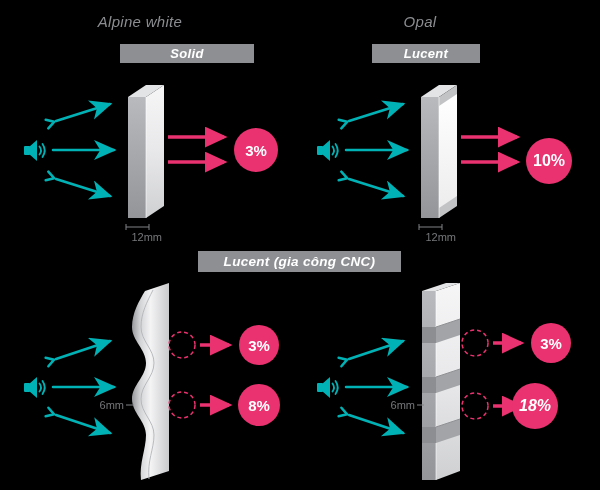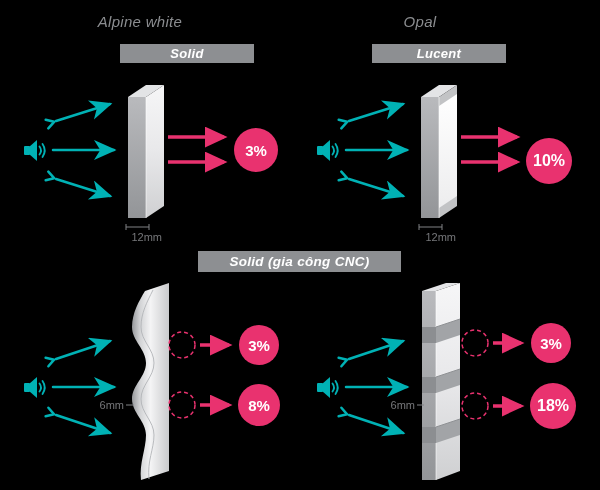--- a/index.html
+++ b/index.html
@@ -163,28 +163,28 @@
   <g stroke="#e9326f" stroke-width="3.5">
     <line x1="493" y1="343" x2="521" y2="343" marker-end="url(#pinkhead)"></line>
     <line x1="493" y1="406" x2="521" y2="406" marker-end="url(#pinkhead)"></line>
   </g>
 </svg>
 
   <div class="title" style="left:40px;top:13px;width:200px;">Alpine white</div>
   <div class="title" style="left:320px;top:13px;width:200px;">Opal</div>
 
   <div class="badge" style="left:84px;top:44px;width:134px;height:19px;margin-left:36px;">Solid</div>
-  <div class="badge" style="left:372px;top:44px;width:134px;height:19px;">Lucent</div>
-  <div class="badge" style="left:198px;top:251px;width:203px;height:21px;font-size:13.5px;">Solid (gia công CNC)</div>
+  <div class="badge" style="left:372px;top:44px;width:108px;height:19px;">Lucent</div>
+  <div class="badge" style="left:198px;top:251px;width:203px;height:21px;font-size:13.5px;">Lucent (gia công CNC)</div>
 
   <div class="pct" style="left:234px;top:128px;width:44px;height:44px;">3%</div>
   <div class="pct" style="left:526px;top:138px;width:46px;height:46px;font-size:16px;">10%</div>
   <div class="pct" style="left:239px;top:325px;width:40px;height:40px;">3%</div>
   <div class="pct" style="left:238px;top:384px;width:42px;height:42px;">8%</div>
   <div class="pct" style="left:531px;top:323px;width:40px;height:40px;">3%</div>
-  <div class="pct" style="left:530px;top:383px;width:46px;height:46px;font-size:16px;">18%</div>
+  <div class="pct" style="left:512px;top:383px;width:46px;height:46px;font-size:16px;font-style:italic;">18%</div>
 
   <div class="dim" style="left:112px;top:231px;width:50px;">12mm</div>
   <div class="dim" style="left:406px;top:231px;width:50px;">12mm</div>
   <div class="dim right" style="left:92px;top:399px;width:32px;">6mm</div>
   <div class="dim right" style="left:383px;top:399px;width:32px;">6mm</div>
 
 </div>
 
 </body></html>

